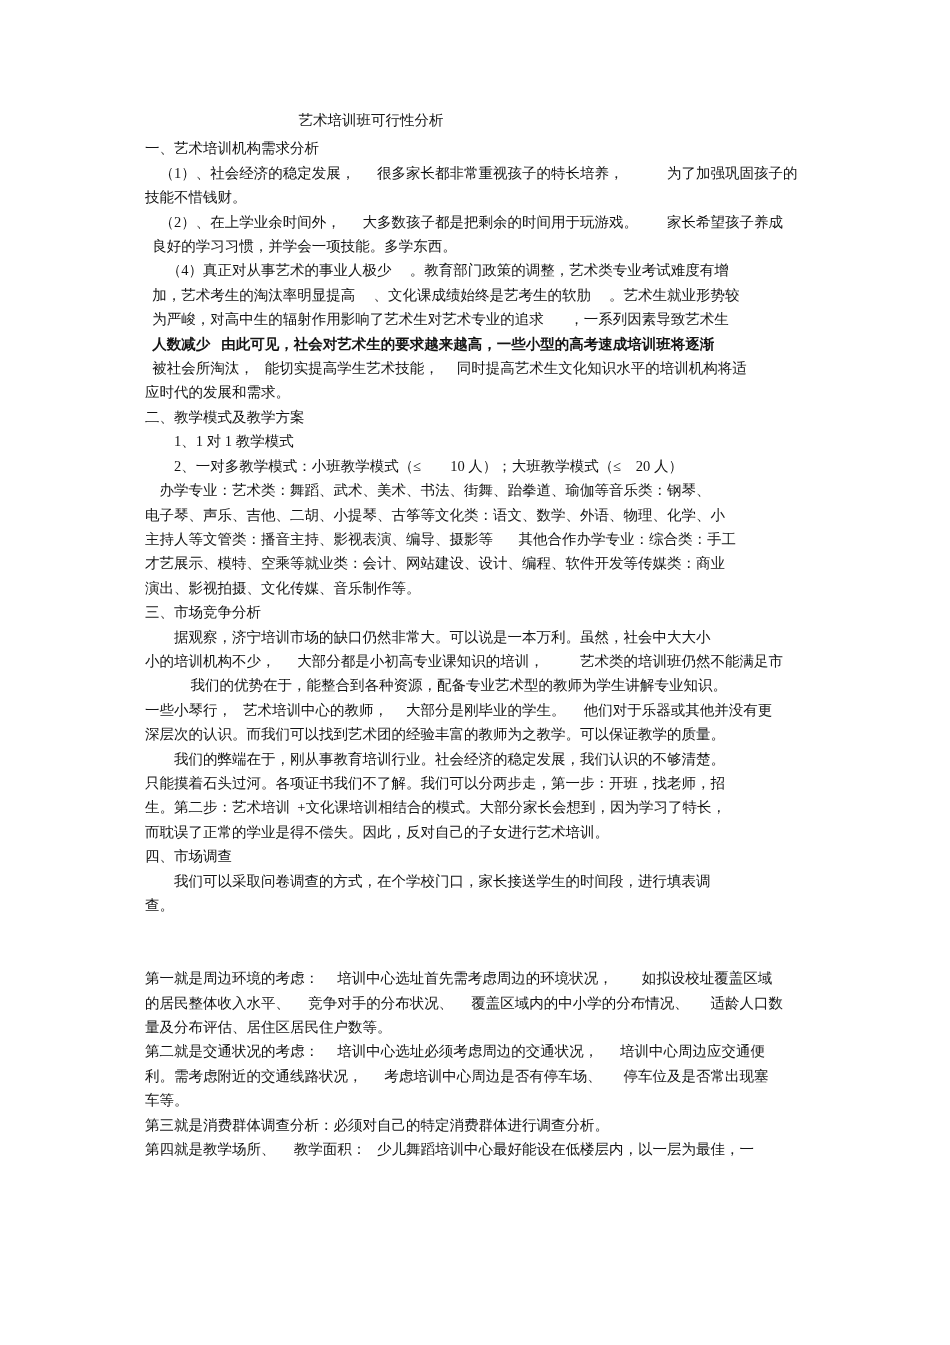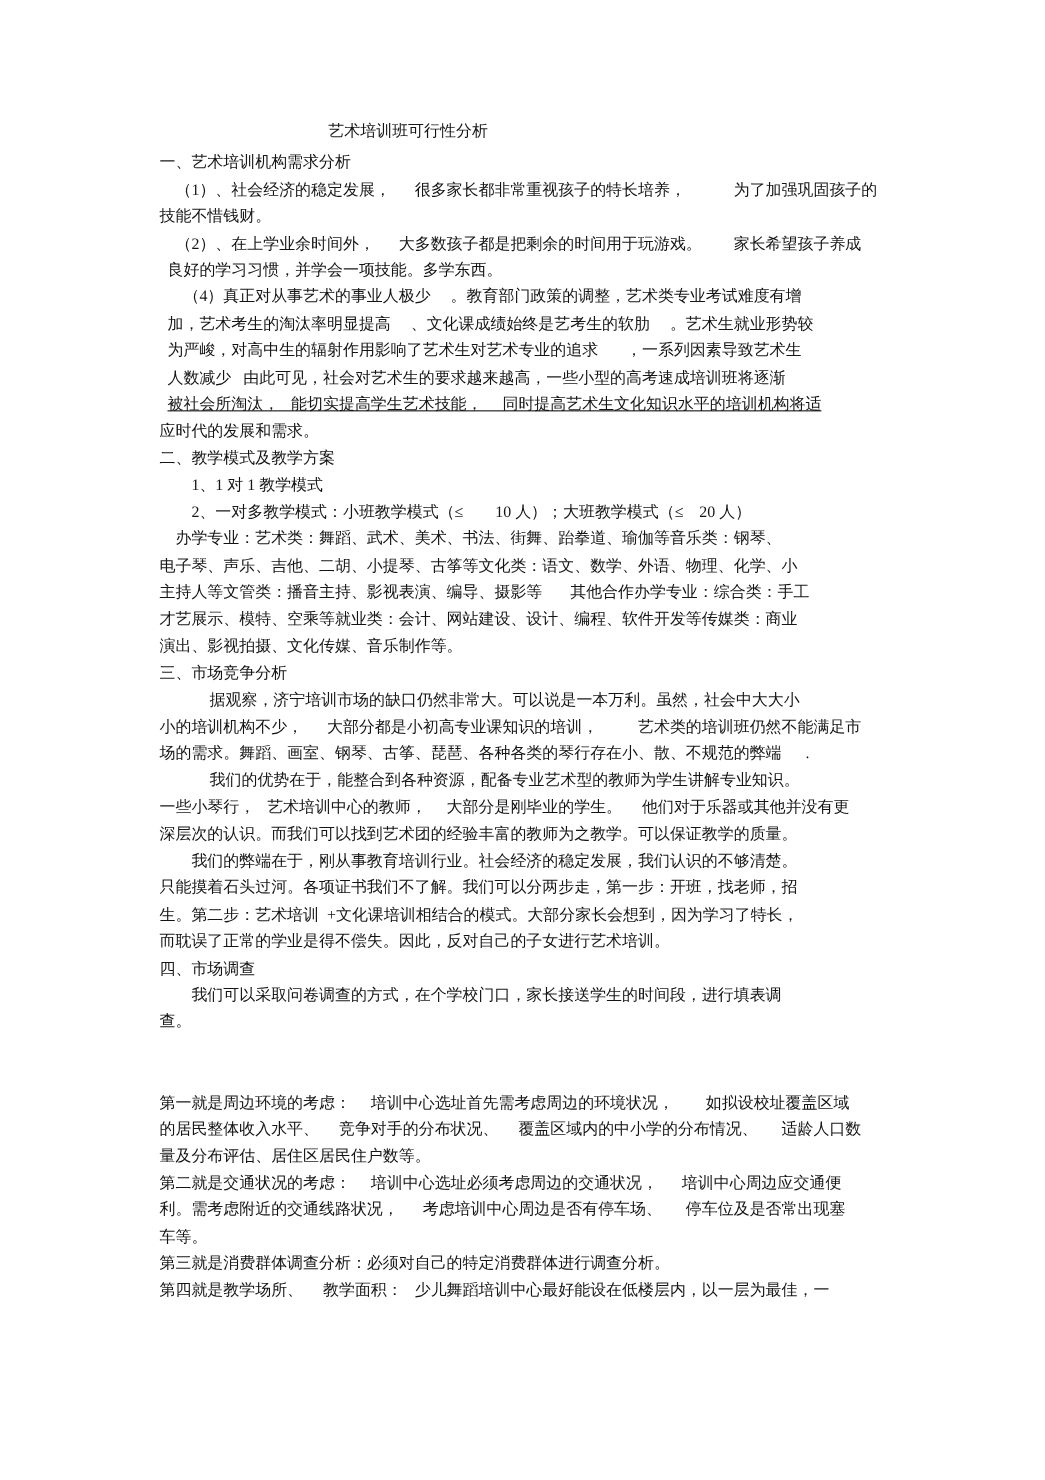--- a/index.html
+++ b/index.html
@@ -40,35 +40,34 @@
   <div class="doc-title">艺术培训班可行性分析</div>
   <div>
       <div class="doc-line">一、艺术培训机构需求分析</div>
       <div class="doc-line" style="padding-left: 1em;">（1）、社会经济的稳定发展，      很多家长都非常重视孩子的特长培养，            为了加强巩固孩子的</div>
       <div class="doc-line">技能不惜钱财。</div>
       <div class="doc-line" style="padding-left: 1em;">（2）、在上学业余时间外，      大多数孩子都是把剩余的时间用于玩游戏。        家长希望孩子养成</div>
       <div class="doc-line" style="padding-left: 0.5em;">良好的学习习惯，并学会一项技能。多学东西。</div>
       <div class="doc-line" style="padding-left: 1.5em;">（4）真正对从事艺术的事业人极少     。教育部门政策的调整，艺术类专业考试难度有增</div>
       <div class="doc-line" style="padding-left: 0.5em;">加，艺术考生的淘汰率明显提高     、文化课成绩始终是艺考生的软肋     。艺术生就业形势较</div>
       <div class="doc-line" style="padding-left: 0.5em;">为严峻，对高中生的辐射作用影响了艺术生对艺术专业的追求       ，一系列因素导致艺术生</div>
-      <div class="doc-line" style="padding-left: 0.5em;">人数减少   由此可见，社会对艺术生的要求越来越高，一些小型的高考速成培训班将逐渐</div>
-      <div class="doc-line" style="padding-left: 0.5em; text-decoration: underline;">被社会所淘汰，   能切实提高学生艺术技能，     同时提高艺术生文化知识水平的培训机构将适</div>
+      <div class="doc-line" style="padding-left: 0.5em; font-weight: bold;">人数减少   由此可见，社会对艺术生的要求越来越高，一些小型的高考速成培训班将逐渐</div>
+      <div class="doc-line" style="padding-left: 0.5em;">被社会所淘汰，   能切实提高学生艺术技能，     同时提高艺术生文化知识水平的培训机构将适</div>
       <div class="doc-line">应时代的发展和需求。</div>
       <div class="doc-line">二、教学模式及教学方案</div>
       <div class="doc-line" style="padding-left: 2em;">1、1 对 1 教学模式</div>
       <div class="doc-line" style="padding-left: 2em;">2、一对多教学模式：小班教学模式（≤        10 人）；大班教学模式（≤    20 人）</div>
       <div class="doc-line" style="padding-left: 1em;">办学专业：艺术类：舞蹈、武术、美术、书法、街舞、跆拳道、瑜伽等音乐类：钢琴、</div>
       <div class="doc-line">电子琴、声乐、吉他、二胡、小提琴、古筝等文化类：语文、数学、外语、物理、化学、小</div>
       <div class="doc-line">主持人等文管类：播音主持、影视表演、编导、摄影等       其他合作办学专业：综合类：手工</div>
       <div class="doc-line">才艺展示、模特、空乘等就业类：会计、网站建设、设计、编程、软件开发等传媒类：商业</div>
       <div class="doc-line">演出、影视拍摄、文化传媒、音乐制作等。</div>
       <div class="doc-line">三、市场竞争分析</div>
-      <div class="doc-line" style="padding-left: 2em; text-align: right;">据观察，济宁培训市场的缺口仍然非常大。可以说是一本万利。虽然，社会中大大小</div>
+      <div class="doc-line" style="padding-left: 2em;">据观察，济宁培训市场的缺口仍然非常大。可以说是一本万利。虽然，社会中大大小</div>
       <div class="doc-line">小的培训机构不少，      大部分都是小初高专业课知识的培训，          艺术类的培训班仍然不能满足市</div>
-      <div class="doc-line">场的需求。舞蹈、画室、钢琴、古筝、琵琶、各种各类的琴行存在小、散、不规范的弊端      .</div>
       <div class="doc-line" style="padding-left: 2em; text-align: right;">我们的优势在于，能整合到各种资源，配备专业艺术型的教师为学生讲解专业知识。</div>
       <div class="doc-line">一些小琴行，   艺术培训中心的教师，     大部分是刚毕业的学生。     他们对于乐器或其他并没有更</div>
       <div class="doc-line">深层次的认识。而我们可以找到艺术团的经验丰富的教师为之教学。可以保证教学的质量。</div>
       <div class="doc-line" style="padding-left: 2em;">我们的弊端在于，刚从事教育培训行业。社会经济的稳定发展，我们认识的不够清楚。</div>
       <div class="doc-line">只能摸着石头过河。各项证书我们不了解。我们可以分两步走，第一步：开班，找老师，招</div>
       <div class="doc-line">生。第二步：艺术培训  +文化课培训相结合的模式。大部分家长会想到，因为学习了特长，</div>
       <div class="doc-line">而耽误了正常的学业是得不偿失。因此，反对自己的子女进行艺术培训。</div>
       <div class="doc-line">四、市场调查</div>
       <div class="doc-line" style="padding-left: 2em;">我们可以采取问卷调查的方式，在个学校门口，家长接送学生的时间段，进行填表调</div>
       <div class="doc-line">查。</div>

